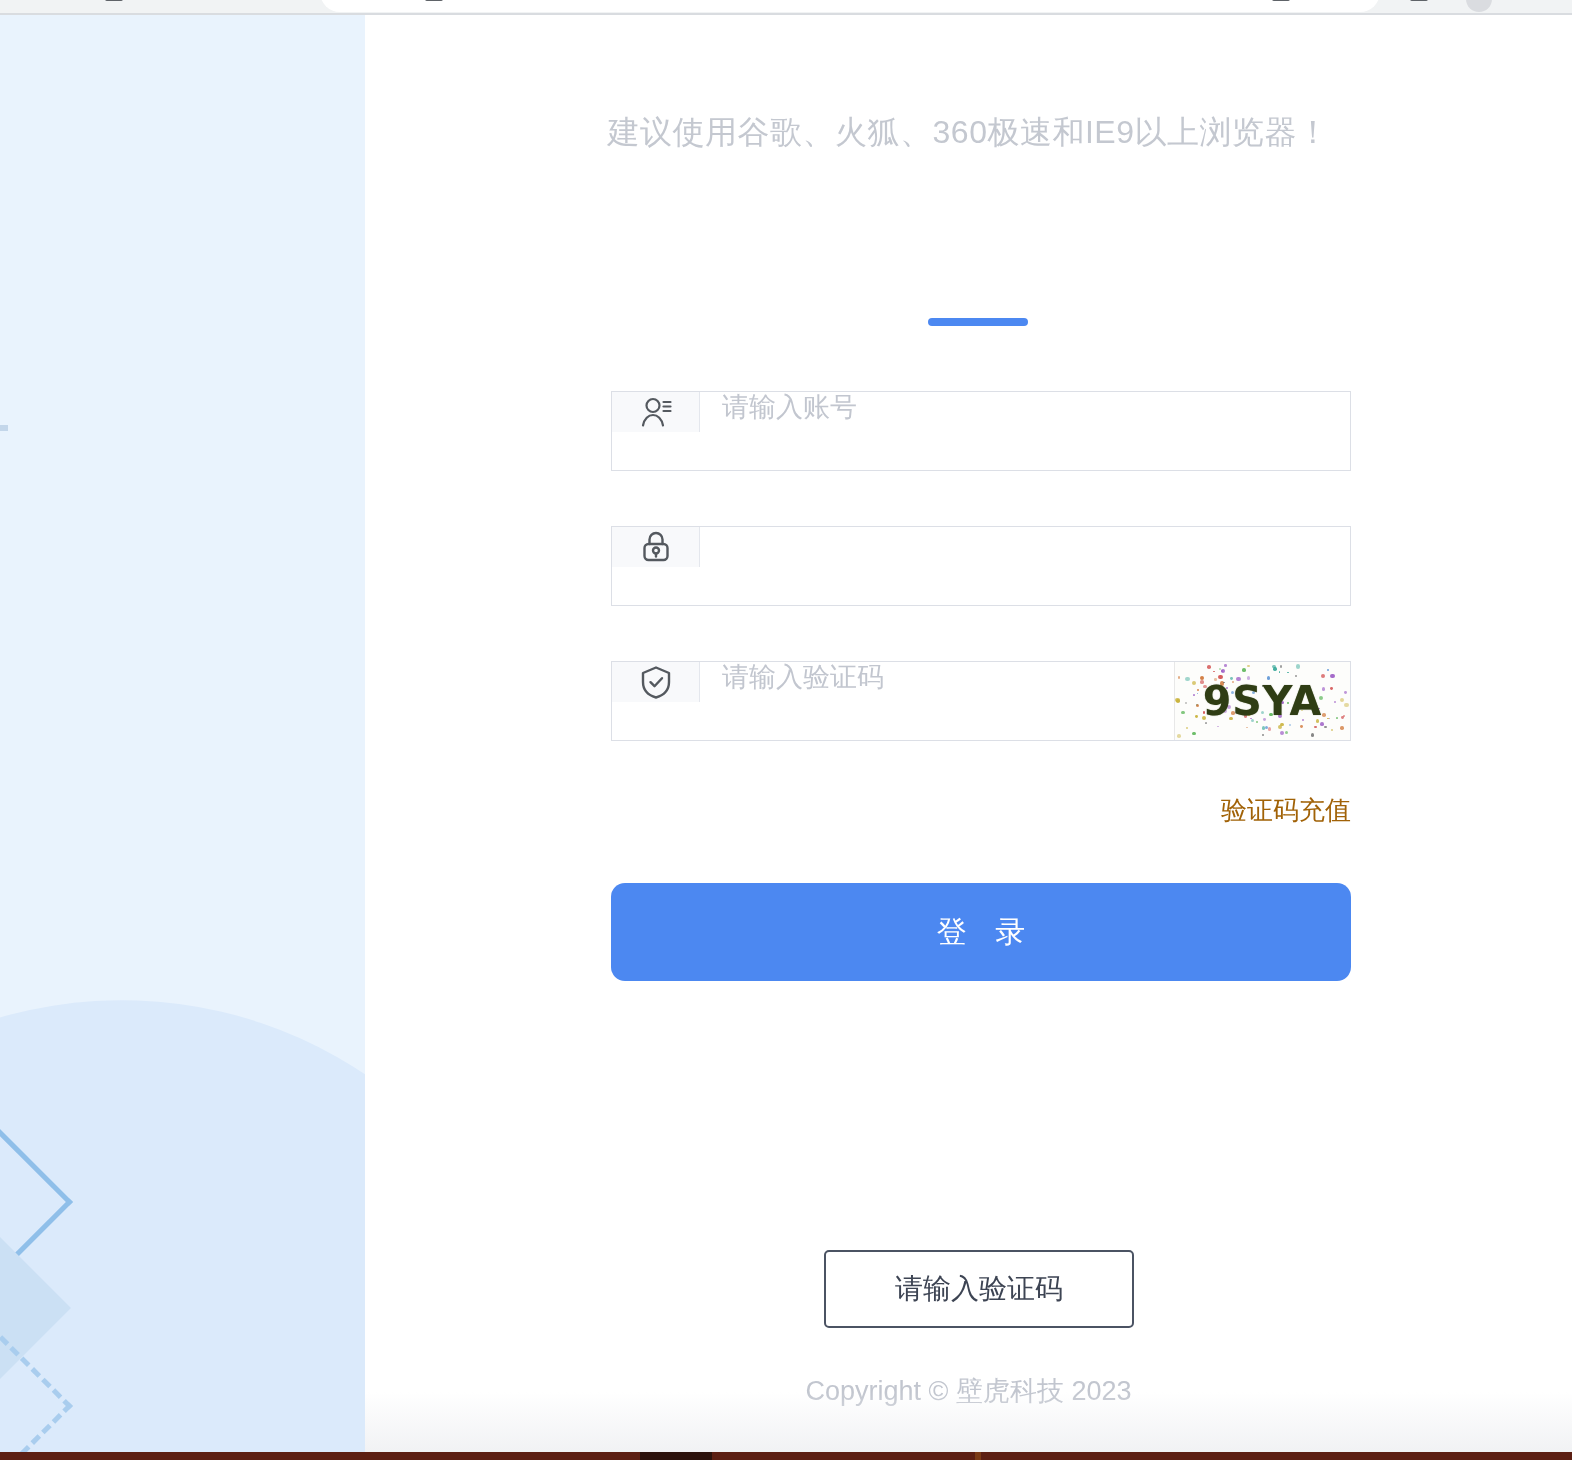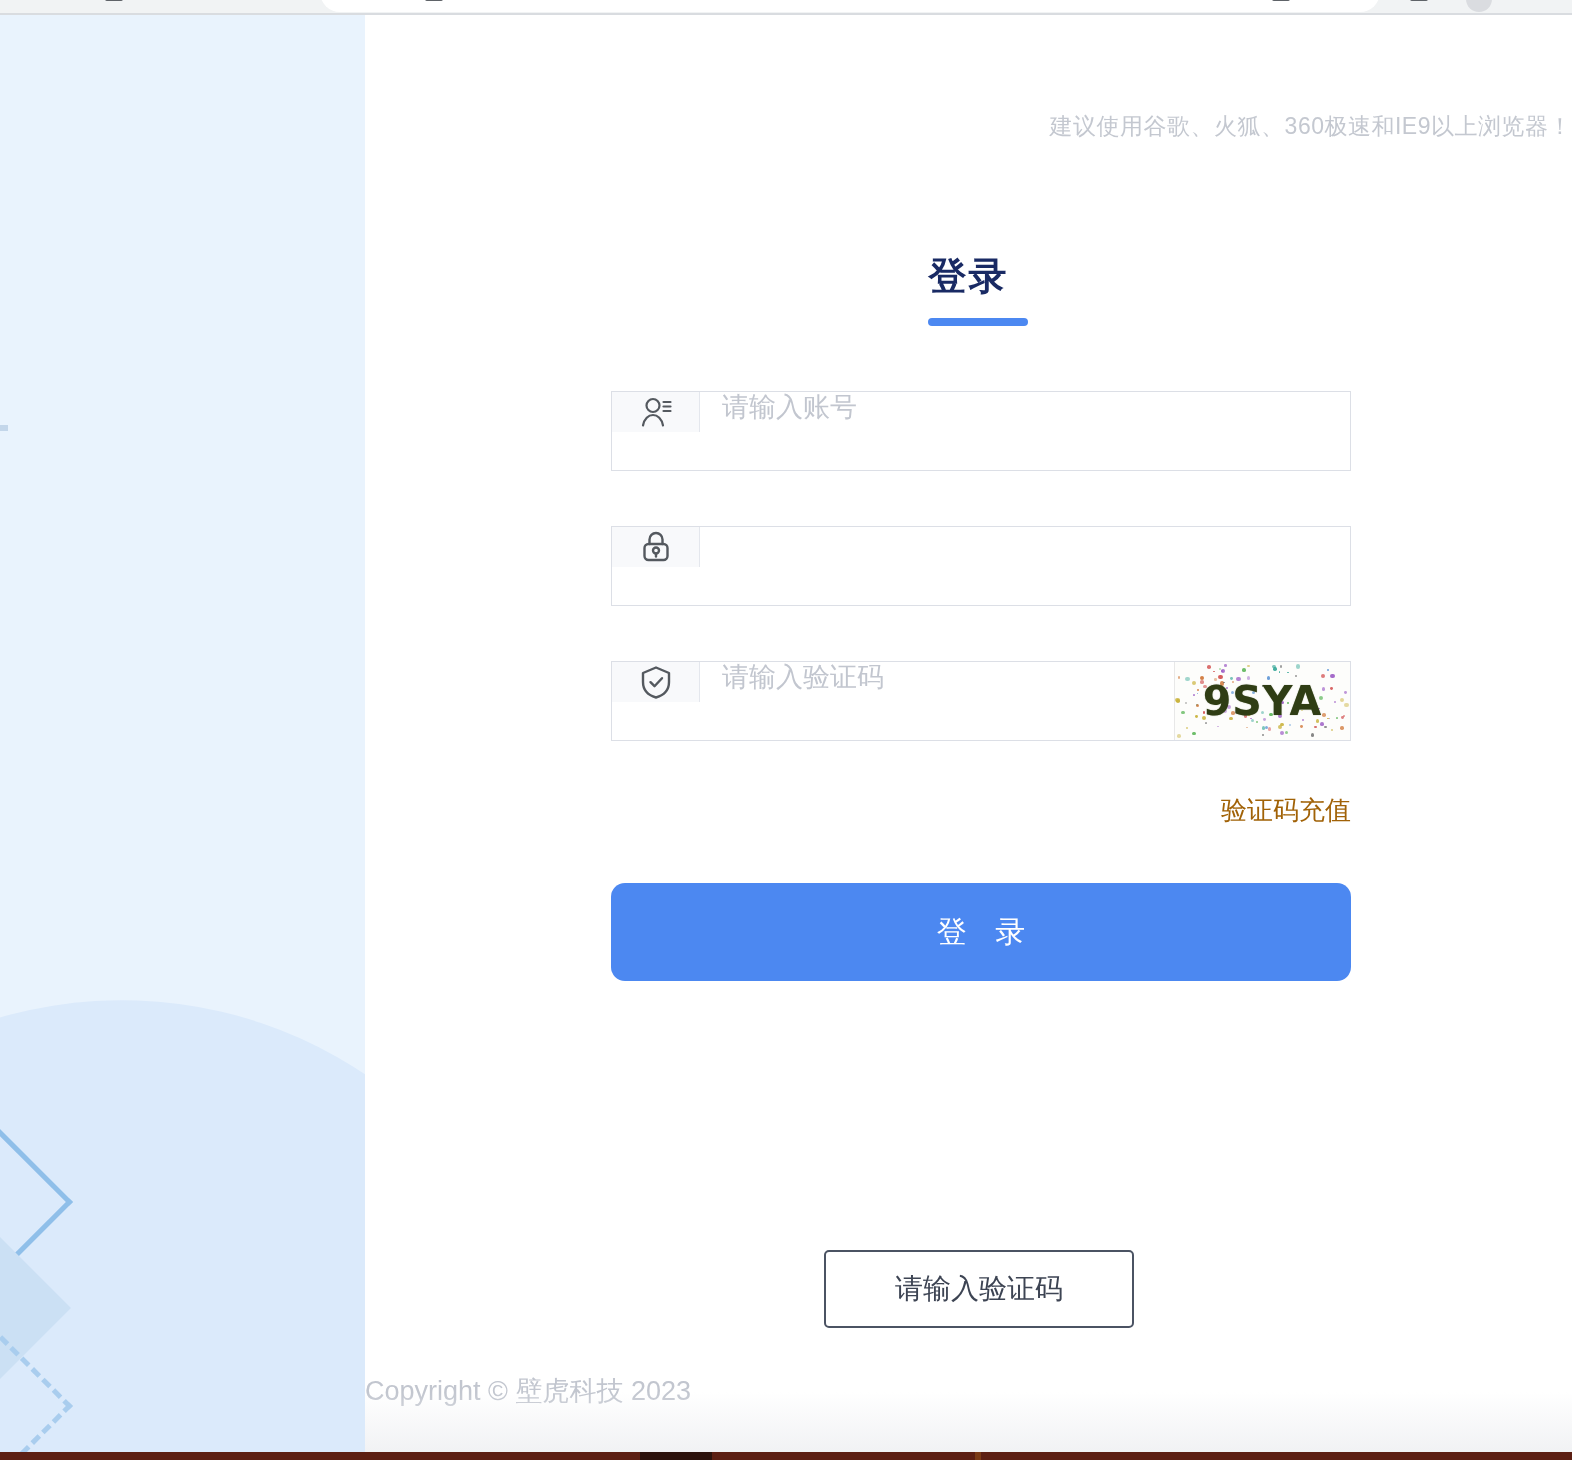--- a/index.html
+++ b/index.html
@@ -129,22 +129,22 @@
     width: 1207px;
     height: 1437px;
     background: #ffffff;
     overflow: hidden;
   }
 
   .browser-hint {
     position: absolute;
     top: 96px; left: 0;
     width: 1207px;
-    text-align: right;
-    font-size: 23px;
+    text-align: center;
+    font-size: 32px;
     color: #c4c8d0;
     letter-spacing: 0.5px;
     white-space: nowrap;
   }
 
   .login-title {
     position: absolute;
     top: 236px; left: 0;
     width: 1207px;
     text-align: center;
@@ -272,20 +272,21 @@
     color: #3d4453;
     font-family: "Liberation Sans", "DejaVu Sans", sans-serif;
     font-size: 28px;
     cursor: pointer;
   }
 
   .copyright {
     position: absolute;
     top: 1358px; left: 0;
     width: 1207px;
+    text-align: center;
     font-size: 27px;
     color: #c2c6cf;
   }
 
   
   .page-bottom-fade {
     position: absolute;
     left: 365px; bottom: 8px;
     width: 1207px;
     height: 60px;
@@ -323,21 +324,20 @@
     <div class="chev chev-stroke"></div>
     <div class="chev chev-fill"></div>
     <div class="chev chev-dash"></div>
     <div class="panel-tick"></div>
   </div>
 
   <div class="main">
 
     <div class="browser-hint">建议使用谷歌、火狐、360极速和IE9以上浏览器！</div>
 
-    <div class="login-title">登录</div>
     <div class="title-underline"></div>
 
     <div class="form">
 
       <div class="field">
         <div class="field-icon">
           <svg width="40" height="40" viewBox="0 0 40 40" fill="none" stroke="#54595f" stroke-width="2.2" stroke-linecap="round">
             <circle cx="17" cy="13.5" r="6.5"></circle>
             <path d="M7 33.5c1.2-6.6 5.4-10.5 10-10.5s8.8 3.9 10 10.5"></path>
             <line x1="27.5" y1="10" x2="34.5" y2="10"></line>

